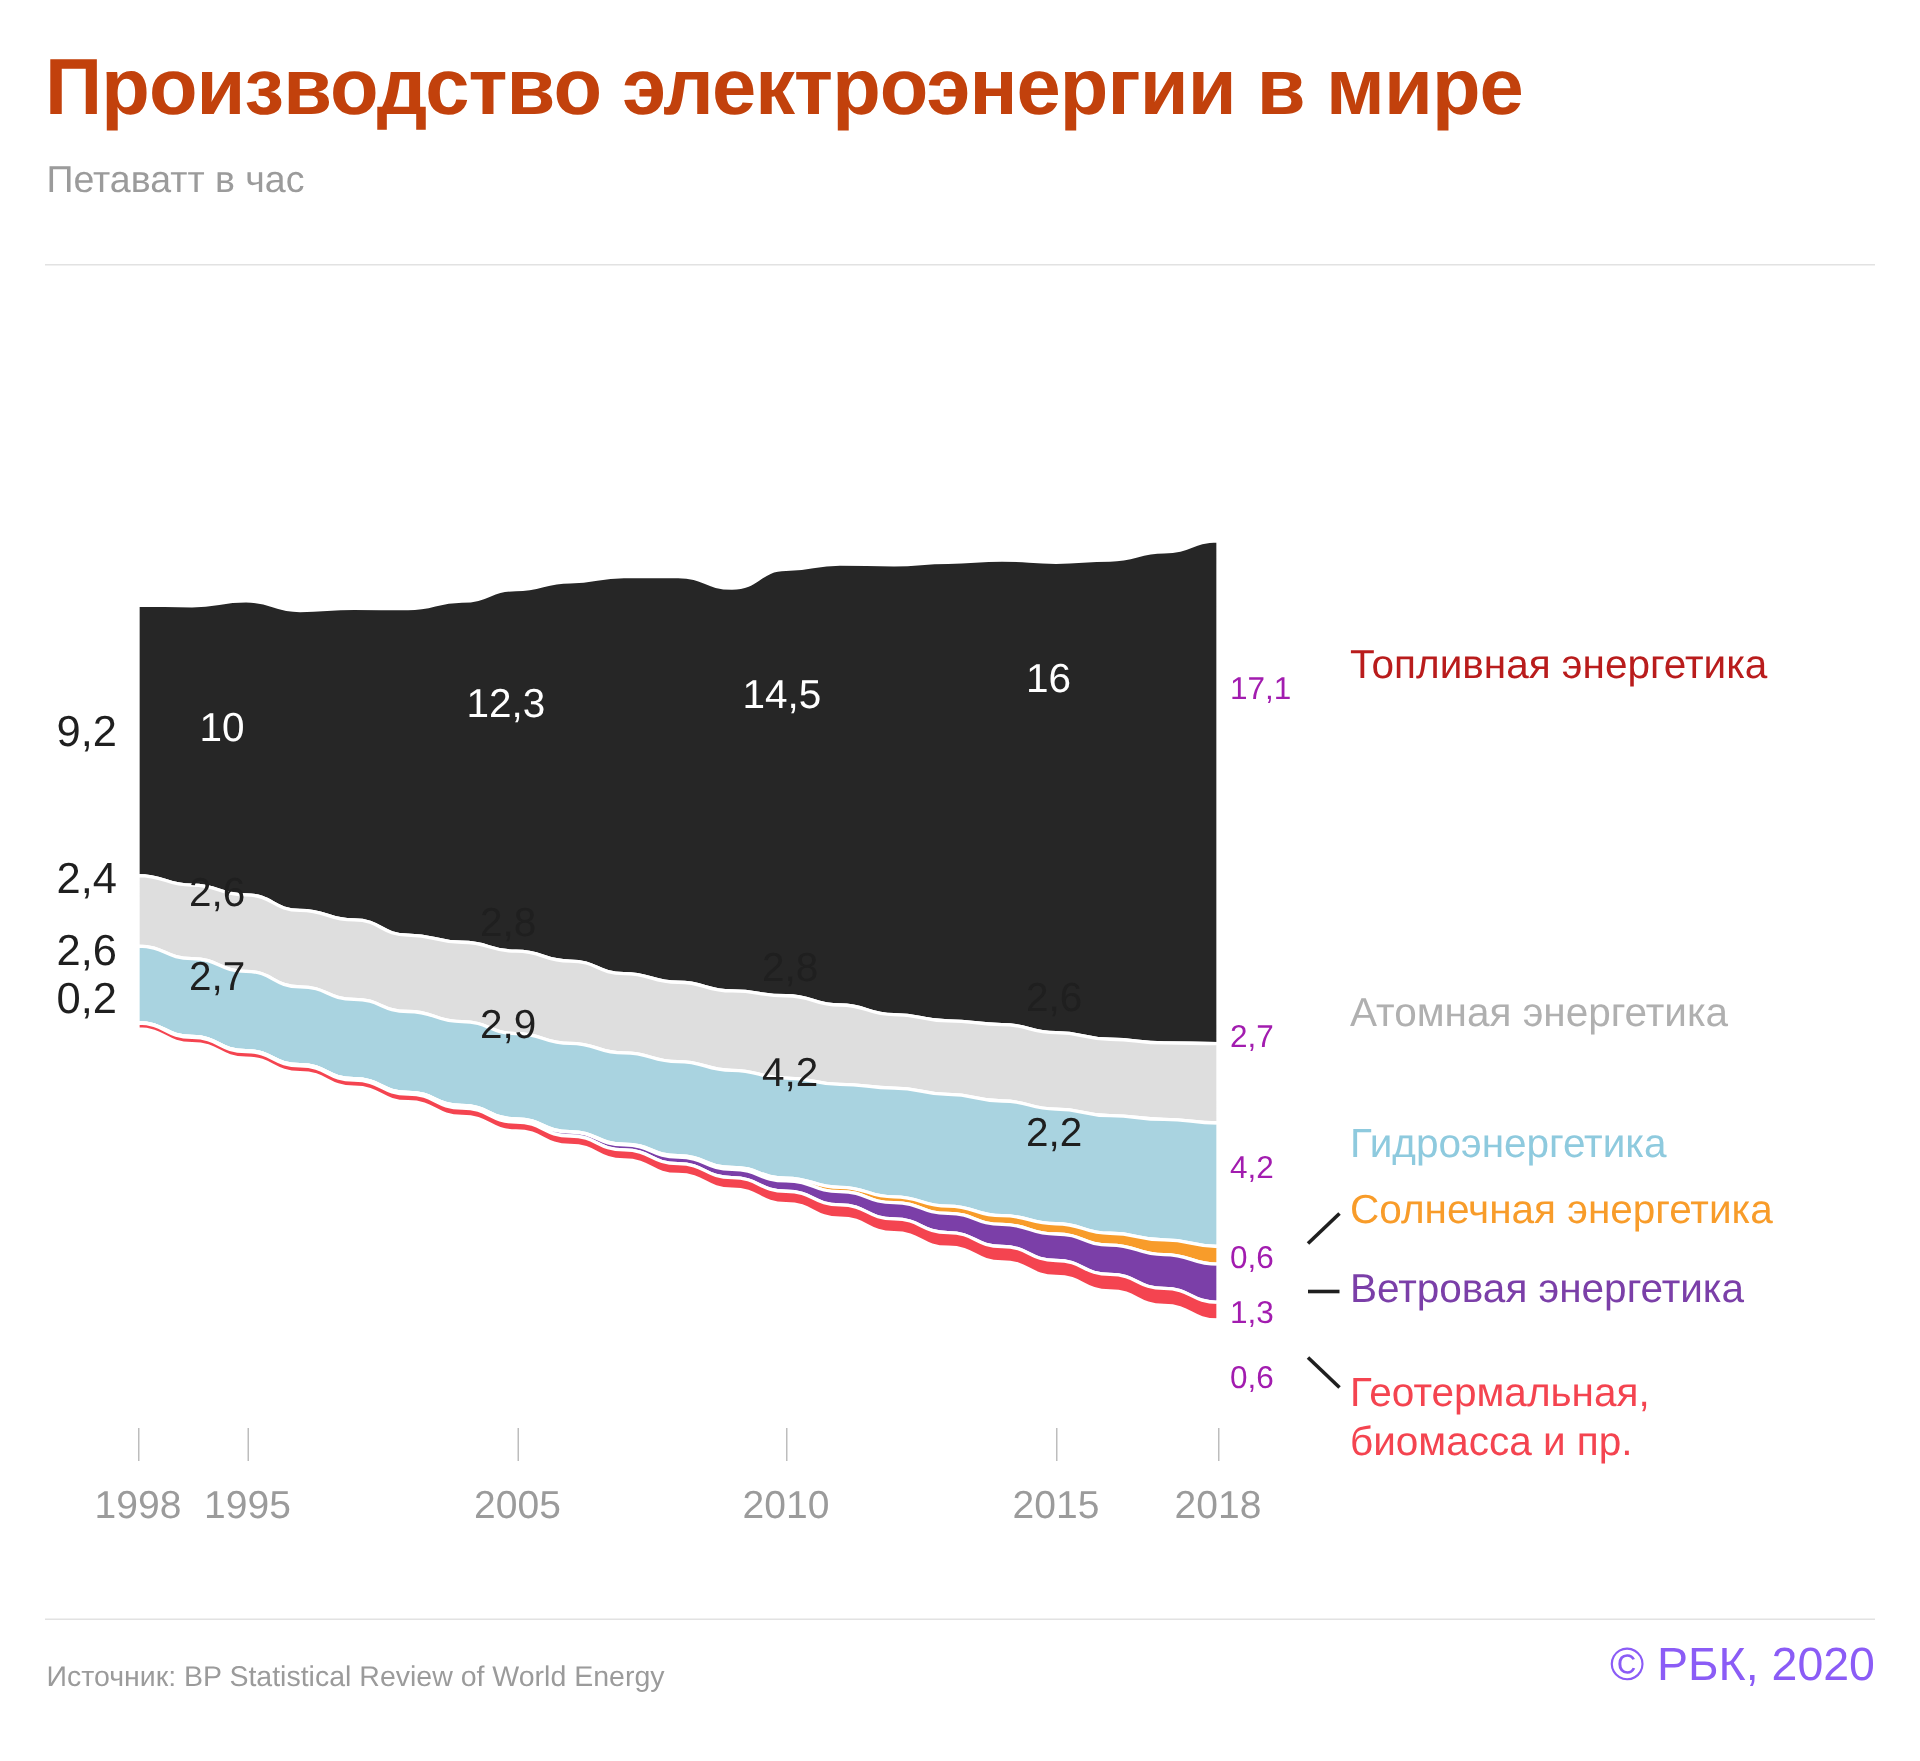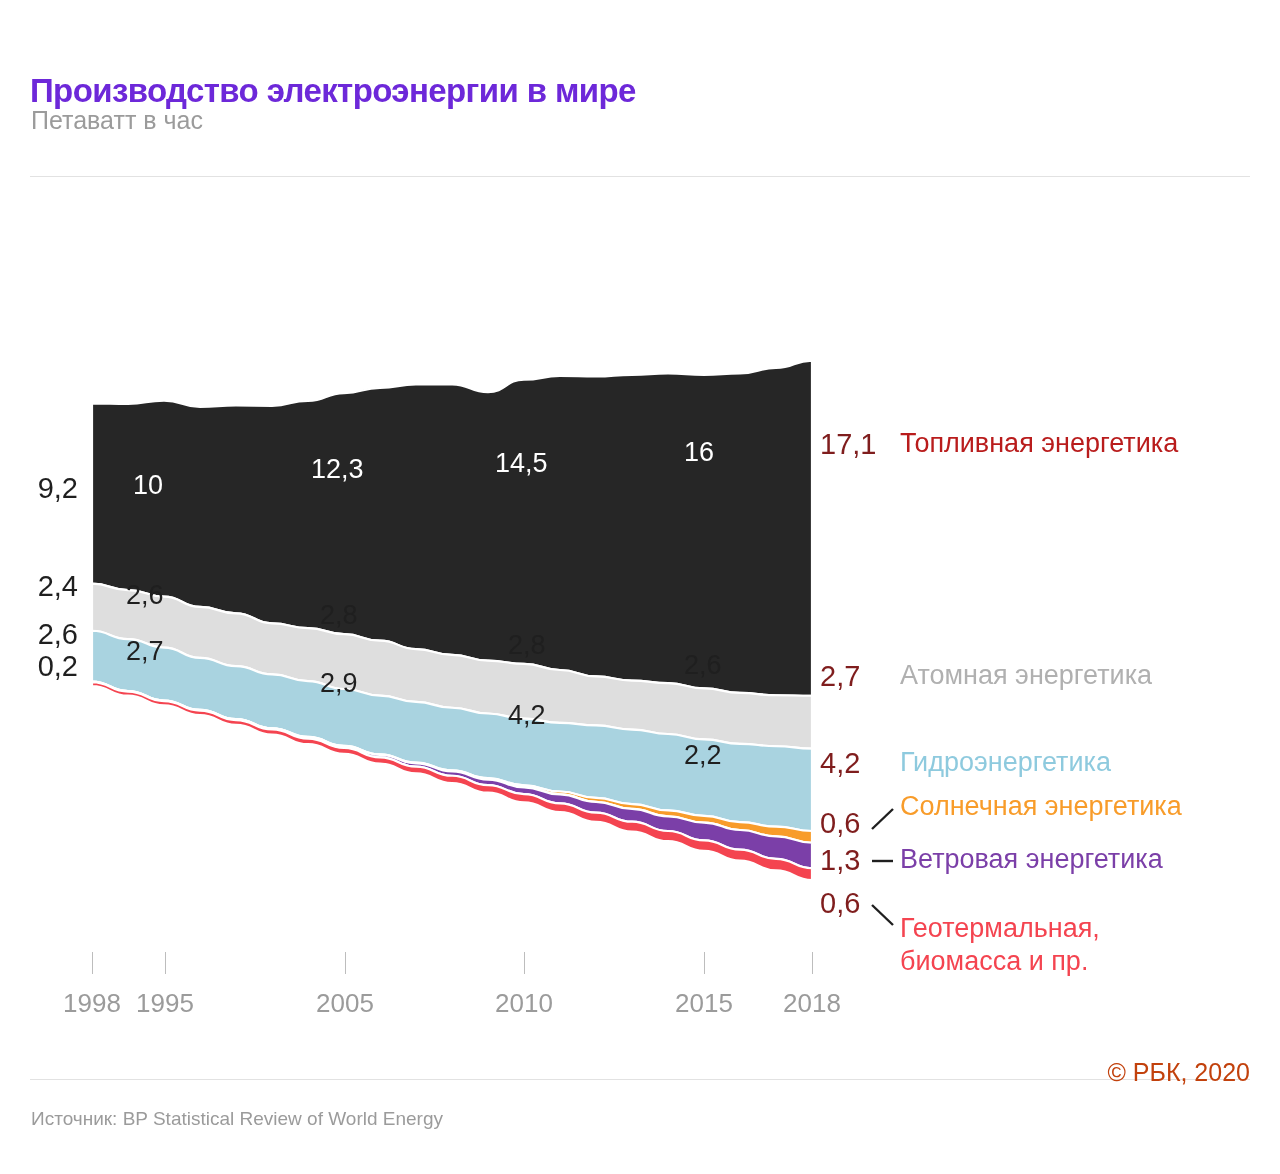--- a/index.html
+++ b/index.html
@@ -8,26 +8,25 @@
     height: 1174px;
     background: #ffffff;
     font-family: "Liberation Sans", sans-serif;
     overflow: hidden;
   }
   .page { position: relative; width: 1280px; height: 1174px; background:#fff; }
 
   .title {
     position: absolute;
     left: 30px; top: 28px;
-    font-size: 33px;
+    font-size: 53px;
     font-weight: bold;
     letter-spacing: -0.6px;
-    color: #6d28d9;
+    color: #c2410c;
     white-space: nowrap;
-    margin-top: 44px;
   }
   .subtitle {
     position: absolute;
     left: 31px; top: 106px;
     font-size: 25px;
     color: #9b9b9b;
     white-space: nowrap;
   }
   .rule-top {
     position: absolute;
@@ -60,23 +59,24 @@
   .leftval {
     position: absolute;
     font-size: 29px;
     color: #1f1f1f;
     white-space: nowrap;
     text-align: right;
   }
 
   .endval {
     position: absolute;
-    font-size: 29px;
-    color: #7f1d1d;
+    font-size: 21px;
+    color: #a21caf;
     white-space: nowrap;
+    margin-top: 20px;
   }
 
   .legtext {
     position: absolute;
     font-size: 27px;
     white-space: nowrap;
   }
   .legtext.two-line { line-height: 1.22; }
 
   .xlabel {
@@ -93,23 +93,23 @@
 
   .footer-src {
     position: absolute;
     left: 31px; top: 1108px;
     font-size: 19px;
     color: #9b9b9b;
     white-space: nowrap;
   }
   .footer-cr {
     position: absolute;
-    right: 30px; top: 1058px;
-    font-size: 25px;
-    color: #c2410c;
+    right: 30px; top: 1092px;
+    font-size: 31px;
+    color: #8b5cf6;
     white-space: nowrap;
   }
 </style>
 </head>
 <body>
 
 <div class="page">
 
   <h1 class="title">Производство электроэнергии в мире</h1>
   <div class="subtitle">Петаватт в час</div>

